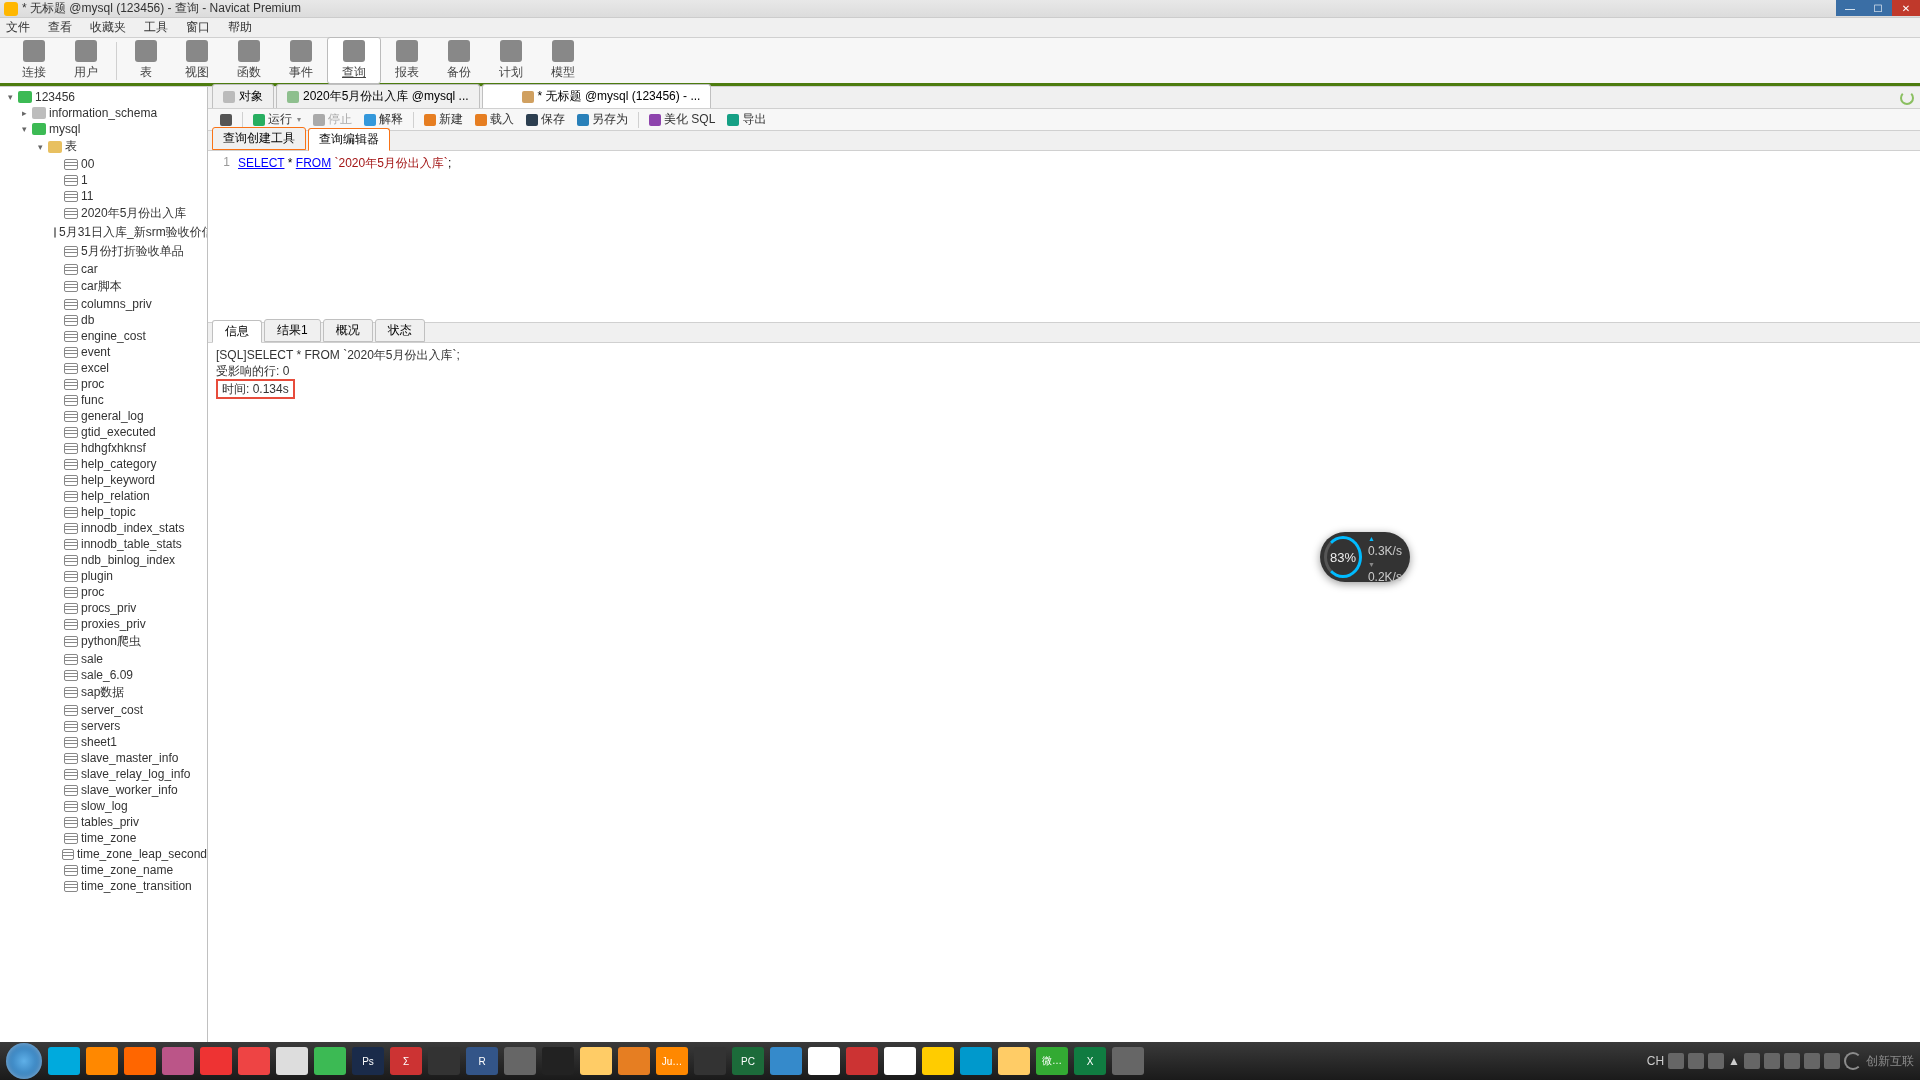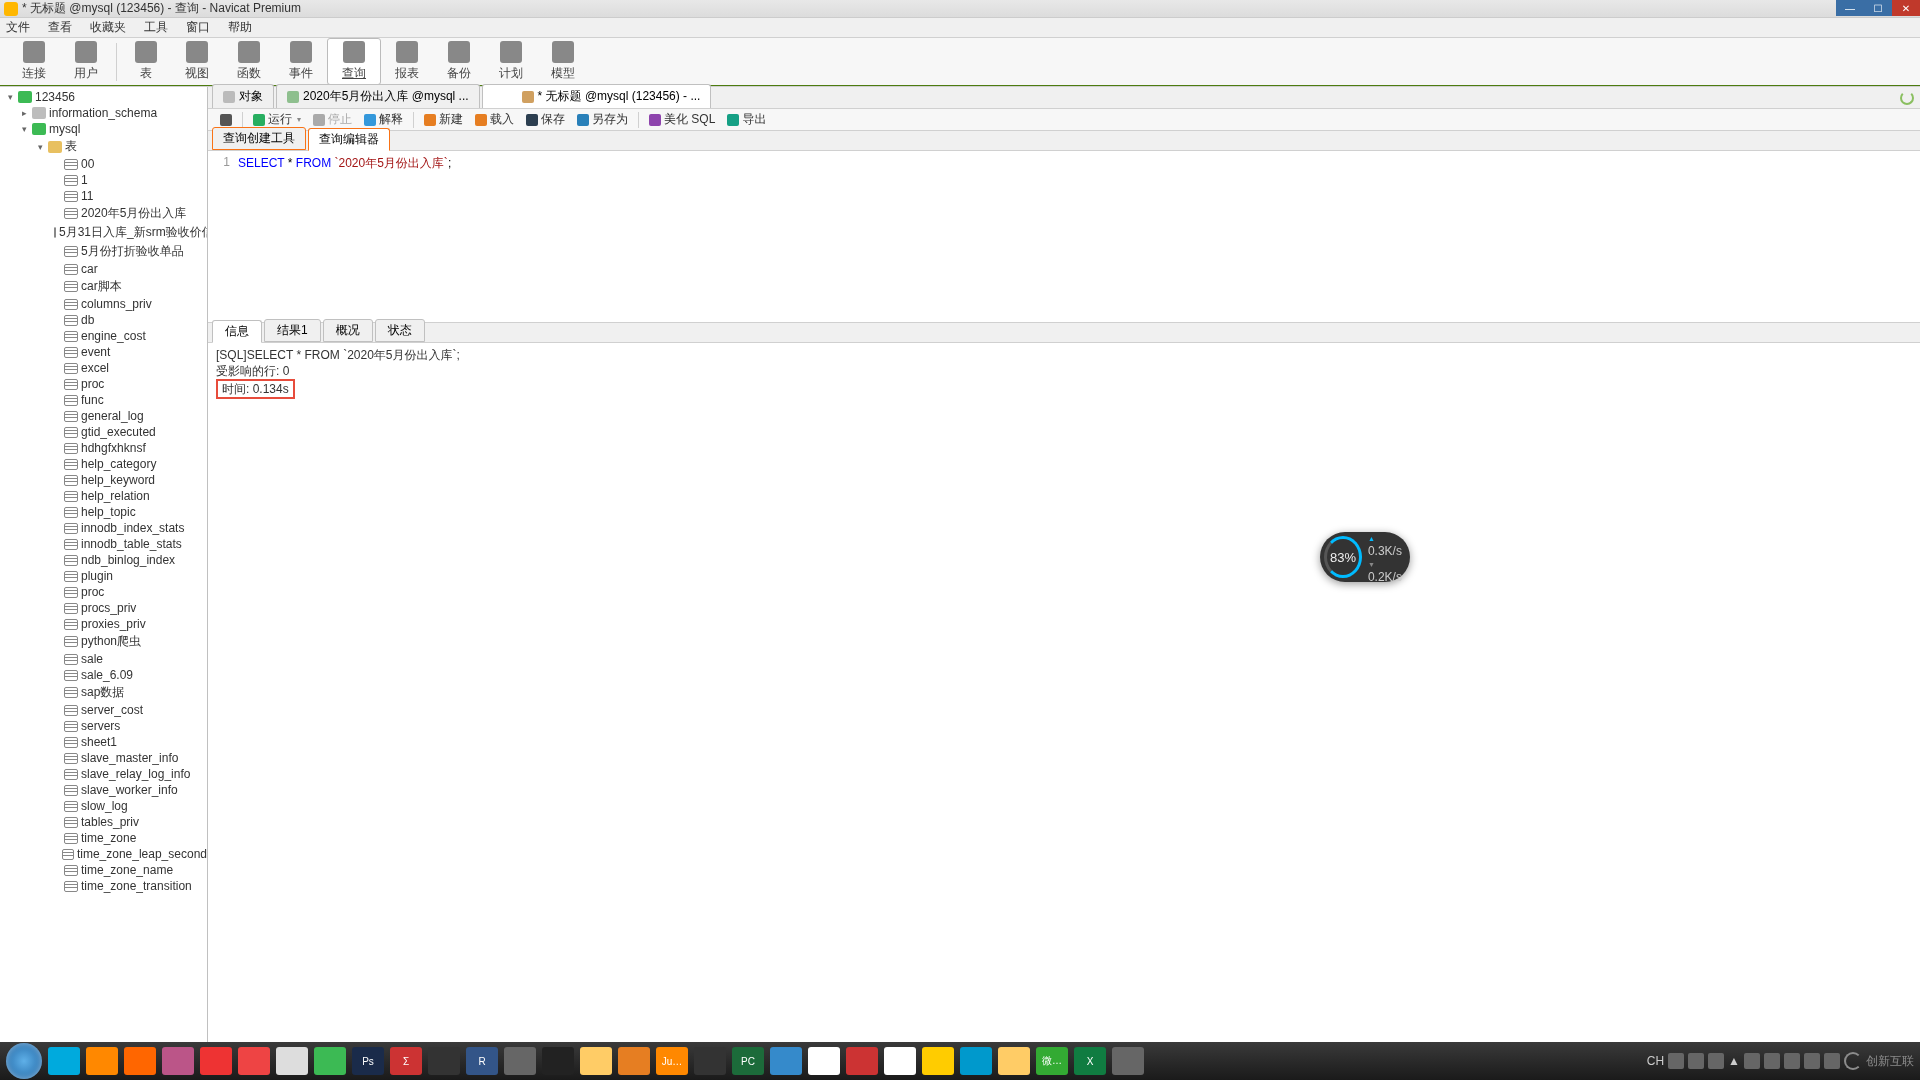--- a/index.html
+++ b/index.html
@@ -13,21 +13,21 @@
 .win-controls div { width: 28px; height: 16px; display: flex; align-items: center; justify-content: center; color: #fff; font-size: 10px; }
 .wc-min { background: #3a6ea5; }
 .wc-max { background: #3a6ea5; }
 .wc-close { background: #c0392b; }
 
 
 .menu-bar { background: #f0f0f0; height: 20px; display: flex; align-items: center; padding: 0 6px; border-bottom: 1px solid #d0d0d0; }
 .menu-bar span { margin-right: 18px; color: #333; cursor: default; }
 
 
-.big-toolbar { background: #f7f7f7; height: 48px; display: flex; align-items: center; padding: 2px 8px; border-bottom: 1px solid #4d7c0f; }
+.big-toolbar { background: #f7f7f7; height: 48px; display: flex; align-items: center; padding: 2px 8px; border-bottom: 3px solid #4d7c0f; }
 .tb-item { display: flex; flex-direction: column; align-items: center; padding: 2px 14px; border-radius: 3px; color: #444; }
 .tb-item.active { background: #fff; border: 1px solid #bbb; text-decoration: underline; }
 .tb-sep { width: 1px; height: 38px; background: #d0d0d0; margin: 0 4px; }
 .tb-item .ic { width: 22px; height: 22px; background: #888; border-radius: 3px; margin-bottom: 2px; display:flex; align-items:center; justify-content:center; color:#fff; font-size:10px;}
 .ic-conn{background:#444;} .ic-user{background:#555;} .ic-table{background:#3498db;} .ic-view{background:#888;} .ic-func{background:#e67e22;} .ic-event{background:#e74c3c;} .ic-query{background:#8e44ad;} .ic-report{background:#2980b9;} .ic-backup{background:#16a085;} .ic-plan{background:#c0392b;} .ic-model{background:#7f8c8d;}
 
 
 .main { display: flex; height: calc(100% - 18px - 20px - 48px - 20px); border-top: 1px solid #d0d0d0; }
 
 
@@ -66,21 +66,21 @@
 
 
 .sub-tabs { height: 20px; background: #f0f0f0; border-bottom: 1px solid #d0d0d0; display: flex; align-items: flex-end; padding-left: 4px; }
 .sub-tab { padding: 2px 10px; border: 1px solid #f97316; background: #f0f0f0; border-radius: 3px 3px 0 0; margin-right: 2px; }
 .sub-tab.active { background: #fff; border-bottom: 1px solid #fff; position: relative; top: 1px; }
 
 
 .editor { flex: 0 0 172px; background: #fff; border-bottom: 1px solid #d0d0d0; font-family: Consolas, monospace; padding: 4px 0; overflow: auto; }
 .editor-line { display: flex; }
 .gutter { width: 30px; text-align: right; color: #999; padding-right: 8px; }
-.code .kw{color:#0000ff;} .code .star{color:#000;} .code .str{color:#a31515;}
+.code .kw{color:#0000ff;text-decoration:underline;} .code .star{color:#000;} .code .str{color:#a31515;}
 
 
 .res-tabs { height: 20px; background: #f0f0f0; border-bottom: 1px solid #d0d0d0; display: flex; align-items: flex-end; padding-left: 4px; }
 .res-tab { padding: 2px 12px; border: 1px solid #c0c0c0; background: #f0f0f0; border-radius: 3px 3px 0 0; margin-right: 2px; }
 .res-tab.active { background: #fff; border-bottom: 1px solid #fff; position: relative; top: 1px; }
 
 
 .info-panel { flex: 1; background: #fff; padding: 4px 8px; line-height: 16px; color: #333; overflow: auto; }
 .info-panel .highlight { border: 2px solid #e74c3c; display: inline-block; padding: 0 4px; }
 

